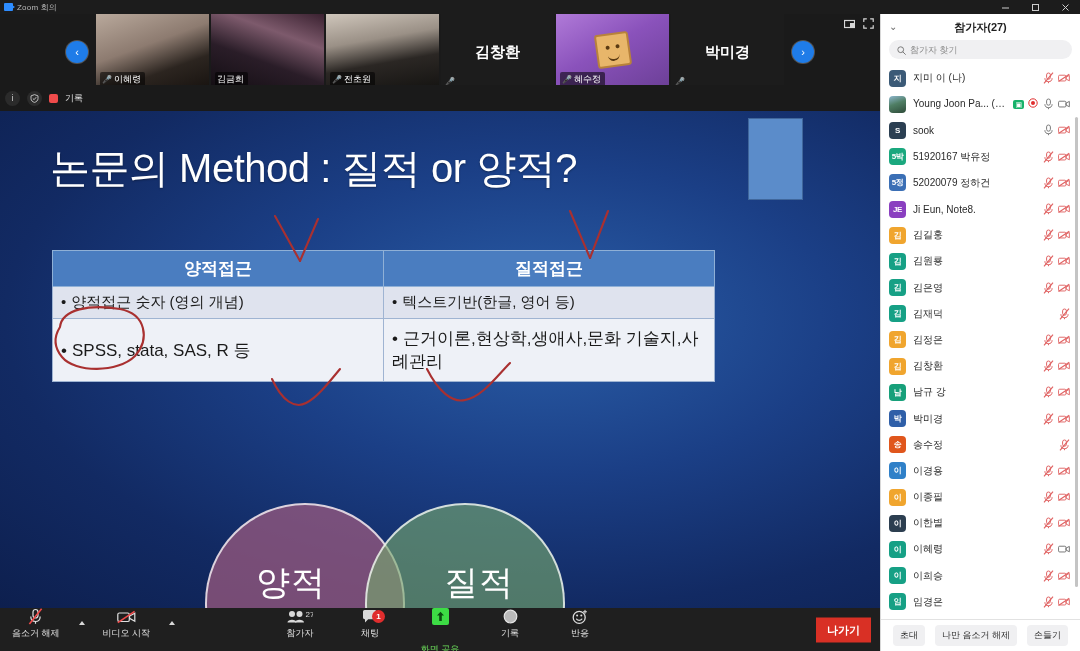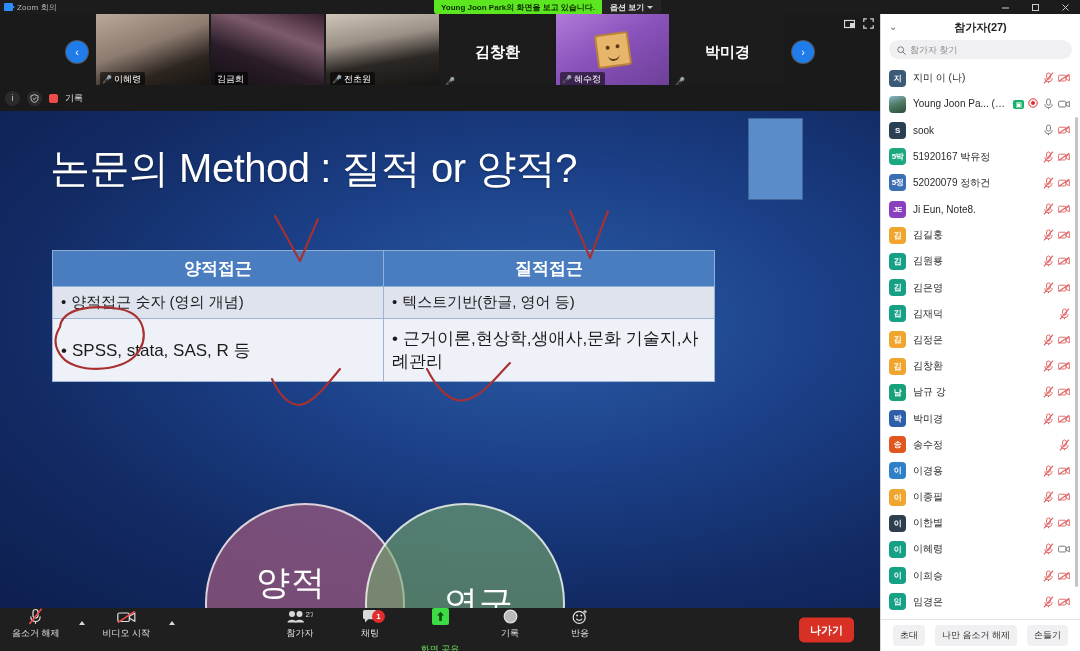--- a/index.html
+++ b/index.html
@@ -187,23 +187,23 @@
     width: 0; height: 0; border-left: 3px solid transparent; border-right: 3px solid transparent;
     border-bottom: 4px solid #d9d9d9; margin-bottom: 13px; margin-left: 1px;
   }
   .ctl-center { position: absolute; left: 50%; transform: translateX(-50%); display: flex; align-items: center; gap: 16px; }
   .badge {
     position: absolute; top: 2px; right: 12px; min-width: 13px; height: 13px; padding: 0 3px;
     background: #e02d2d; color: #fff; font-size: 8px; border-radius: 7px;
     display: flex; align-items: center; justify-content: center; font-weight: bold;
   }
   .leave-btn {
-    position: absolute; right: 26px; top: 50%; transform: translateY(-50%);
+    position: absolute; right: 9px; top: 50%; transform: translateY(-50%);
     background: #d93025; color: #fff; font-size: 11px; font-weight: bold;
-    padding: 5px 11px; border-radius: 5px; border: none;
+    padding: 5px 11px; border-radius: 0; border: none;
   }
   .share-green-ico {
     width: 17px; height: 17px; background: #3ddc45; border-radius: 2px;
     display: flex; align-items: center; justify-content: center;
   }
 
   
   .panel {
     position: absolute; top: 14px; right: 0; width: 200px; height: 637px;
     background: #ffffff; display: flex; flex-direction: column;
@@ -286,27 +286,20 @@
       </div>
       <div class="win-btn">
         <svg width="9" height="9" viewBox="0 0 9 9">
             <line x1="1.5" y1="1.5" x2="7.5" y2="7.5" stroke="#cccccc" stroke-width="1"></line>
             <line x1="7.5" y1="1.5" x2="1.5" y2="7.5" stroke="#cccccc" stroke-width="1"></line>
           </svg>
       </div>
     </div>
   </div>
 
-  <div class="share-banner">
-    <div class="share-green">Young Joon Park의 화면을 보고 있습니다.</div>
-    <div class="share-opt">
-      <span>옵션 보기</span>
-      <span class="caret-d"></span>
-    </div>
-  </div>
 
   <div class="filmstrip">
     <div class="strip-pad">
       <div class="nav-arrow nav-left">‹</div>
     </div>
     <div class="tiles">
         <div class="tile ph1" style="flex: 1 1 0px;">
           <div class="tile-name">
             <span class="mic-off-sm" style="font-size: 8px;">🎤</span>
             <span>이혜령</span>
@@ -397,20 +390,21 @@
         </tr>
       </tbody>
     </table>
 
     <div class="venn">
       <div class="venn-c venn-left">
         <div class="vt">양적</div>
         <div class="vt">연구</div>
       </div>
       <div class="venn-c venn-right">
+        <div class="vt">질적</div>
         <div class="vt">연구</div>
       </div>
     </div>
 
     <svg class="ink" viewBox="0 0 880 497" preserveAspectRatio="none">
       <g fill="none" stroke="#a93030" stroke-width="2.1" stroke-linecap="round">
         <path d="M275 105 L300 150"></path>
         <path d="M300 150 L318 108"></path>
         <path d="M570 100 L590 147"></path>
         <path d="M590 147 L608 100"></path>

